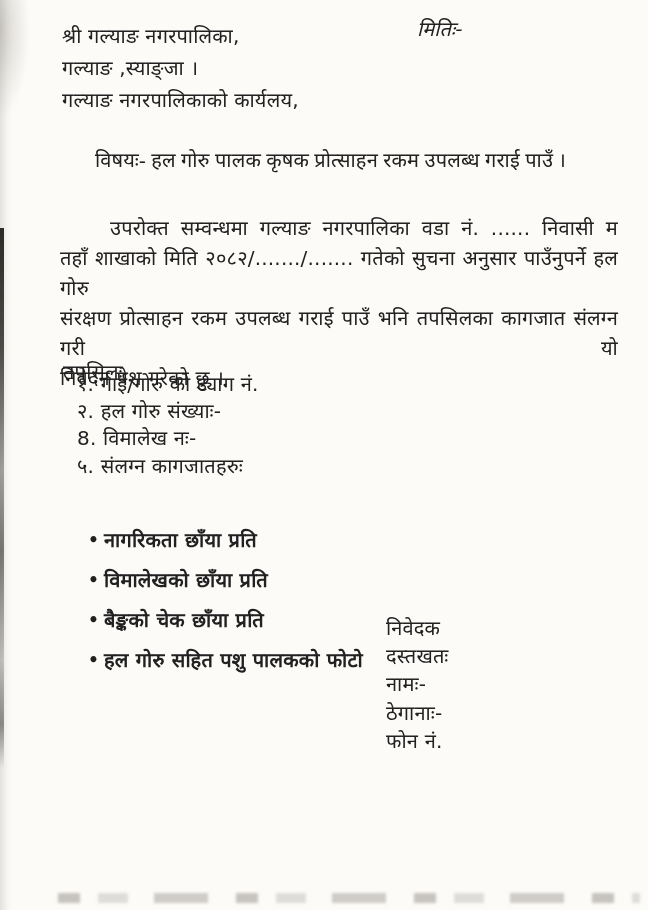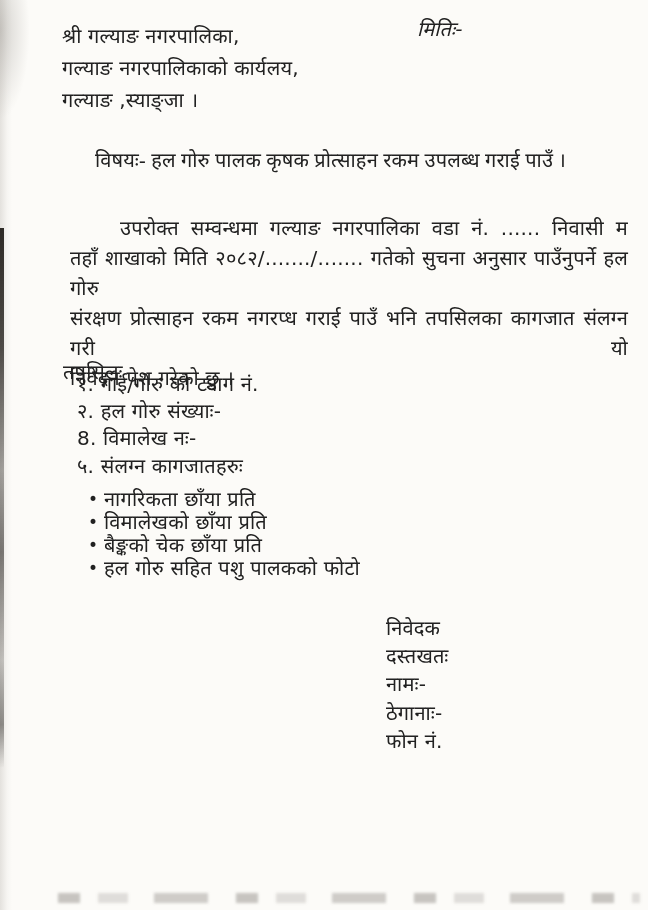--- a/index.html
+++ b/index.html
@@ -42,57 +42,57 @@
   .corner-shade{
     position:absolute;left:0;top:0;width:30px;height:120px;
     background:radial-gradient(ellipse at 0 30px,rgba(120,115,108,0.30),transparent 70%);
     pointer-events:none;
   }
   
   .txt{font-size:20px;letter-spacing:0.2px;}
   .sender{position:absolute;left:62px;top:20px;line-height:32px;white-space:nowrap;}
   .date{position:absolute;left:417px;top:16px;line-height:26px;font-style:italic;}
   .subject{position:absolute;left:95px;top:146px;width:510px;line-height:28px;white-space:nowrap;font-family:Liberation Serif, serif;}
-  .body-block{position:absolute;left:70px;top:213px;width:558px;line-height:30px;}
+  .body-block{position:absolute;left:60px;top:213px;width:558px;line-height:30px;}
   .body-line{text-align:justify;text-align-last:justify;}
   .body-line.first{text-indent:50px;}
   .body-line.last{text-align:left;text-align-last:auto;}
   .tapasil{position:absolute;left:63px;top:358px;line-height:28px;text-align:center;}
   .numlist{position:absolute;left:77px;top:371px;line-height:27.2px;}
   .numlist .row{white-space:nowrap;}
-  .bullets{position:absolute;left:88px;top:488px;line-height:23px;}
+  .bullets{position:absolute;left:88px;top:520px;line-height:40px;font-weight:bold;}
   .bullets .row{white-space:nowrap;}
   .bullets .dot{display:inline-block;width:16px;font-size:17px;vertical-align:1px;}
   .sig{position:absolute;left:386px;top:614px;line-height:28.2px;}
   .sig .row{white-space:nowrap;}
 </style>
 </head>
 <body>
 
 <div class="page">
 
   <div class="edge-shade"></div>
   <div class="corner-shade"></div>
   <div class="edge-strip"></div>
   <div class="bottom-smudge"></div>
 
   <div class="date txt">मितिः-</div>
 
   <div class="sender txt">
     <div>श्री गल्याङ नगरपालिका,</div>
+    <div>गल्याङ ,स्याङ्जा ।</div>
     <div>गल्याङ नगरपालिकाको कार्यलय,</div>
-    <div>गल्याङ ,स्याङ्जा ।</div>
   </div>
 
   <div class="subject txt">विषयः- हल गोरु पालक कृषक प्रोत्साहन रकम उपलब्ध गराई पाउँ ।</div>
 
   <div class="body-block txt">
     <div class="body-line first">उपरोक्त सम्वन्धमा गल्याङ नगरपालिका वडा नं. ...... निवासी म</div>
     <div class="body-line">तहाँ शाखाको मिति २०८२/......./....... गतेको सुचना अनुसार पाउँनुपर्ने हल गोरु</div>
-    <div class="body-line">संरक्षण प्रोत्साहन रकम नगरप्ध गराई पाउँ भनि तपसिलका कागजात संलग्न गरी यो</div>
+    <div class="body-line">संरक्षण प्रोत्साहन रकम उपलब्ध गराई पाउँ भनि तपसिलका कागजात संलग्न गरी यो</div>
     <div class="body-line last">निवेदन पेश गरेको छु ।</div>
   </div>
 
   <div class="tapasil txt">तपसिलः</div>
 
   <div class="numlist txt">
     <div class="row">१. गाई/गोरु को ट्याग नं.</div>
     <div class="row">२. हल गोरु संख्याः-</div>
     <div class="row">8. विमालेख नः-</div>
     <div class="row">५. संलग्न कागजातहरुः</div>

